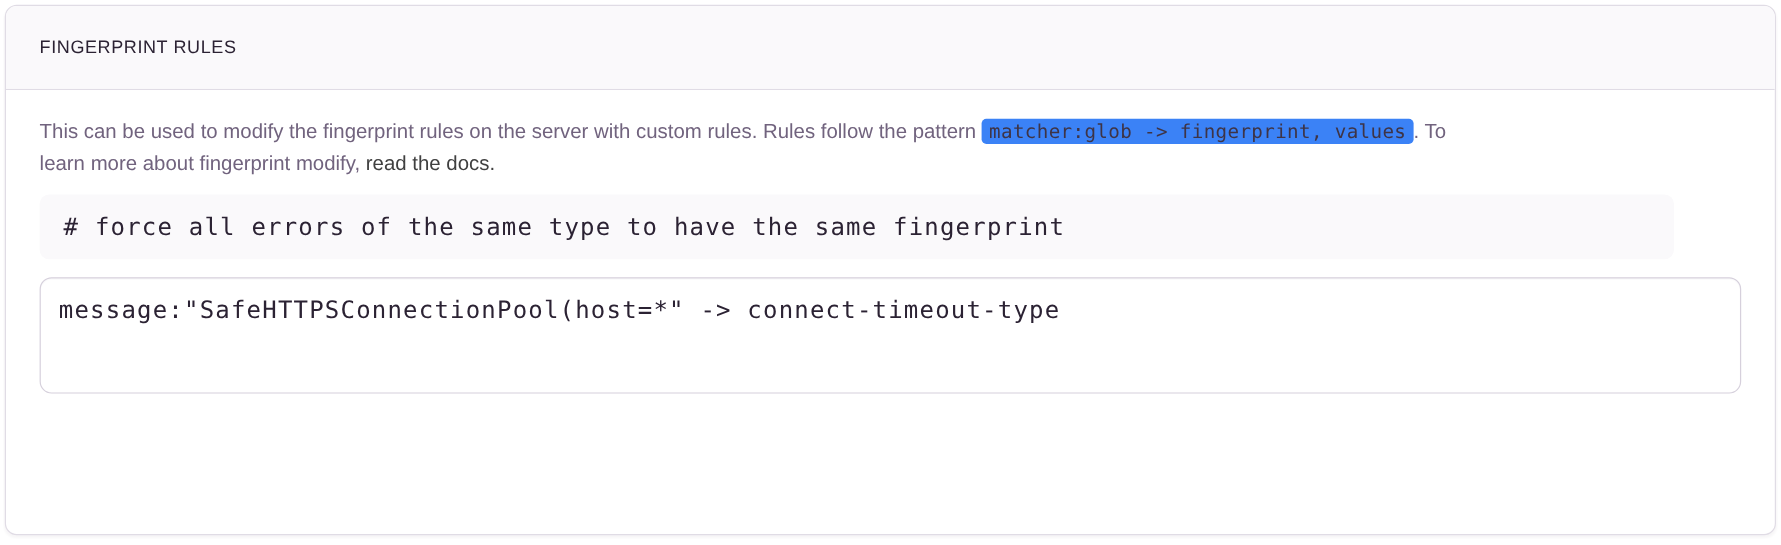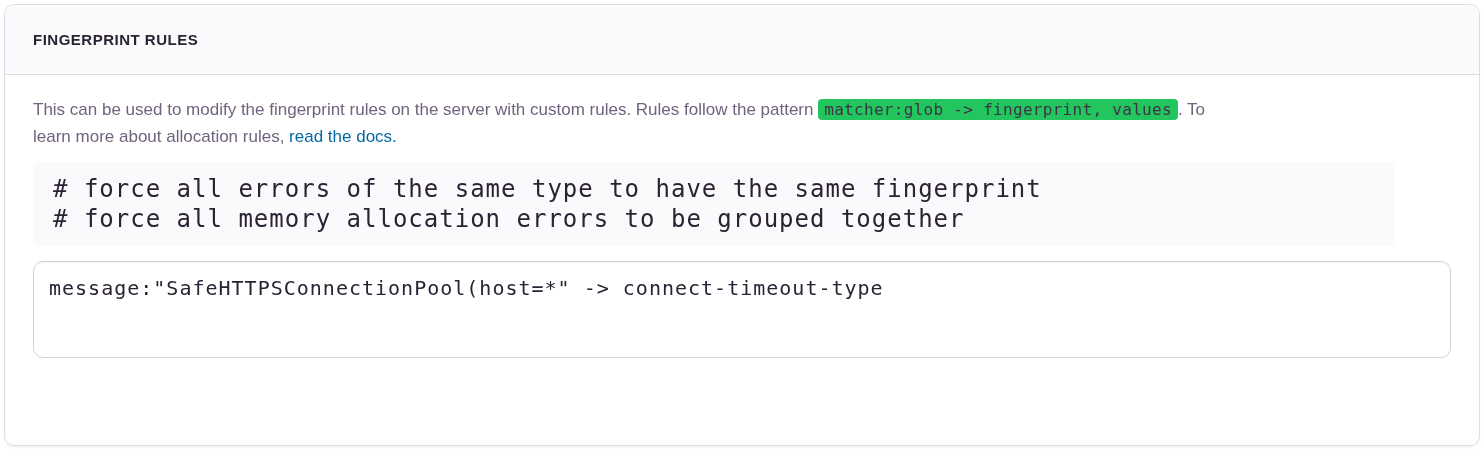--- a/index.html
+++ b/index.html
@@ -23,54 +23,54 @@
     height: 70px;
     display: flex;
     align-items: center;
     padding: 0 28px;
     background: #faf9fb;
     border-bottom: 1px solid #e0dce5;
     border-radius: 9px 9px 0 0;
   }
   .panel-title {
     font-size: 15px;
-    font-weight: 700;
+    font-weight: 400;
     letter-spacing: 0.5px;
     color: #2b2233;
     text-transform: uppercase;
   }
   .panel-body {
     padding: 21px 28px 27px 28px;
   }
   .description {
     font-size: 17px;
     line-height: 27px;
     color: #71637e;
   }
   .inline-code {
     font-family: "DejaVu Sans Mono", "Liberation Mono", monospace;
     font-size: 16px;
     letter-spacing: 0.3px;
     color: #3e3446;
-    background: #22c55e;
+    background: #3b82f6;
     border-radius: 4px;
     padding: 1px 6px;
   }
   .doc-link {
-    color: #0369a1;
+    color: #404040;
     text-decoration: none;
     cursor: pointer;
   }
   .example-block {
     margin: 12px 56px 0 0;
     background: #faf9fb;
     border-radius: 8px;
     padding: 12px 20px;
     font-family: "DejaVu Sans Mono", "Liberation Mono", monospace;
-    font-size: 24px;
+    font-size: 20px;
     line-height: 30px;
     letter-spacing: 1px;
     color: #2b2233;
     white-space: pre;
     overflow: hidden;
   }
   .rules-textarea {
     display: block;
     margin-top: 15px;
     width: 100%;
@@ -92,19 +92,19 @@
   }
 </style>
 </head>
 <body>
 
 <div class="panel">
   <div class="panel-header">
     <span class="panel-title">FINGERPRINT RULES</span>
   </div>
   <div class="panel-body">
-    <p class="description"><span>This can be used to modify the fingerprint rules on the server with custom rules. Rules follow the pattern</span> <code class="inline-code">matcher:glob -&gt; fingerprint, values</code><span>. To</span><br><span>learn more about allocation rules,</span> <a class="doc-link">read the docs.</a></p>
+    <p class="description"><span>This can be used to modify the fingerprint rules on the server with custom rules. Rules follow the pattern</span> <code class="inline-code">matcher:glob -&gt; fingerprint, values</code><span>. To</span><br><span>learn more about fingerprint modify,</span> <a class="doc-link">read the docs.</a></p>
 
-    <div class="example-block"><div># force all errors of the same type to have the same fingerprint</div><div># force all memory allocation errors to be grouped together</div></div>
+    <div class="example-block"><div># force all errors of the same type to have the same fingerprint</div></div>
 
     <textarea class="rules-textarea" spellcheck="false" style="">message:"SafeHTTPSConnectionPool(host=*" -&gt; connect-timeout-type</textarea>
   </div>
 </div>
 
 </body></html>

